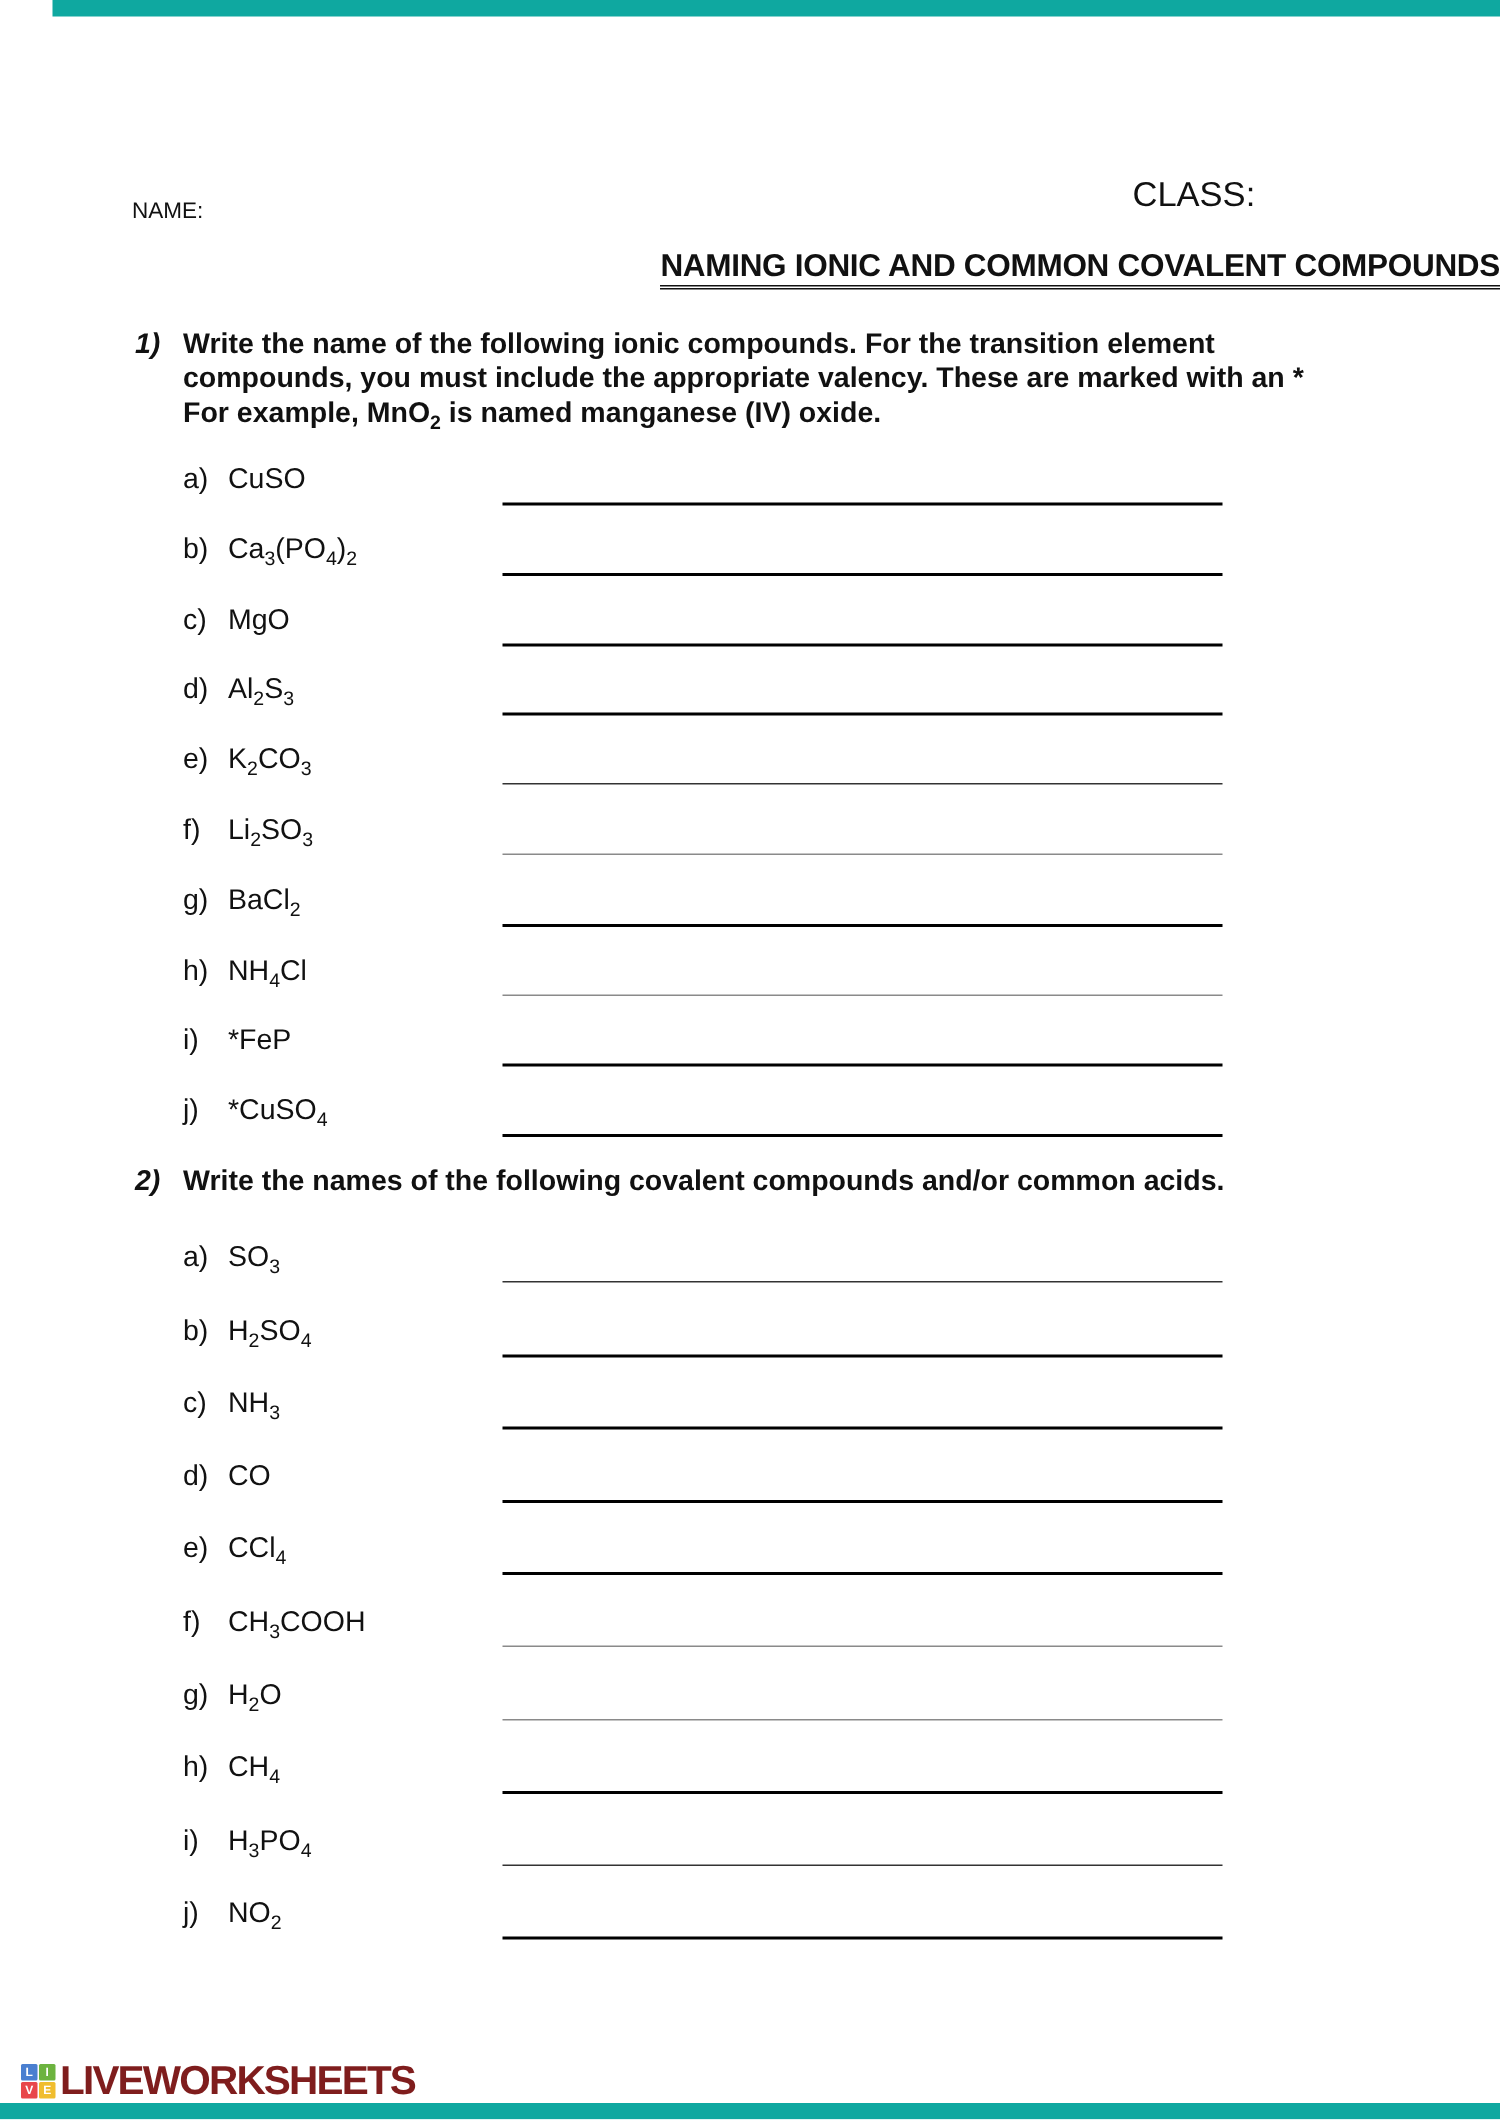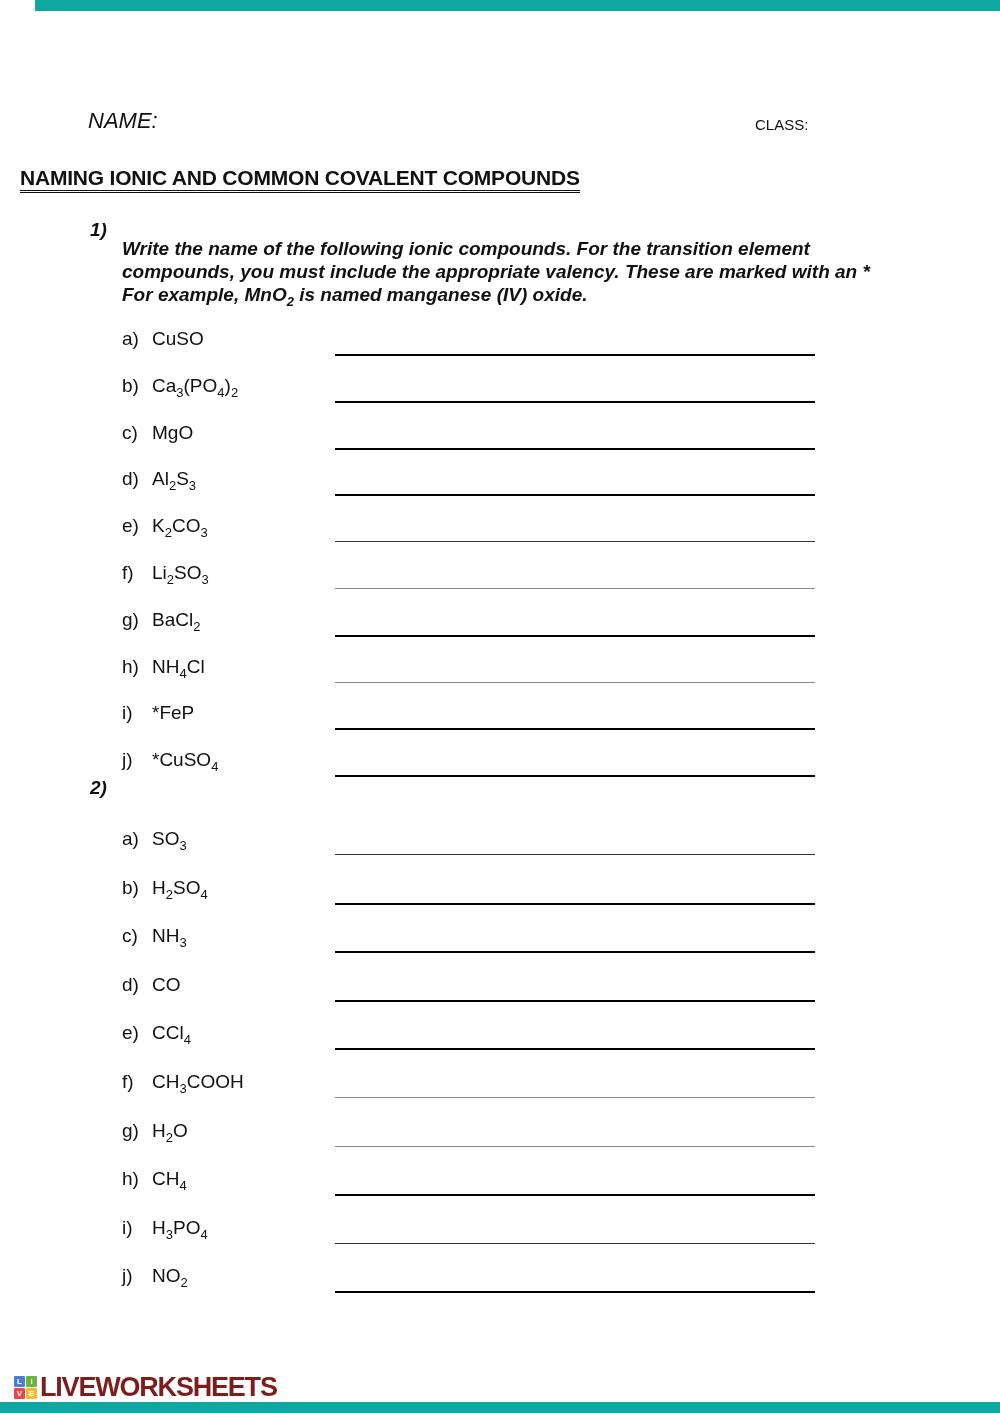--- a/index.html
+++ b/index.html
@@ -3,33 +3,33 @@
 <meta charset="utf-8">
 <style>
   html,body{margin:0;padding:0;background:#fff;}
   .page{
     position:relative;width:1000px;height:1413px;background:#ffffff;
     font-family:"Liberation Sans","DejaVu Sans",sans-serif;color:#111;
     overflow:hidden;
   }
   .top-bar{position:absolute;top:0;left:35px;right:0;height:11px;}
   .bottom-bar{position:absolute;bottom:0;left:0;right:0;height:11px;}
-  .name-label{position:absolute;left:88px;top:108px;font-size:22px;font-style:italic;}
-  .class-label{position:absolute;left:755px;top:116px;font-size:15px;}
-  .title-wrap{position:absolute;top:166px;left:0;right:0;text-align:left;padding-left:20px;}
+  .name-label{position:absolute;left:88px;top:132px;font-size:15px;}
+  .class-label{position:absolute;left:755px;top:116px;font-size:23px;}
+  .title-wrap{position:absolute;top:166px;left:0;right:0;text-align:right;}
   .title{
     font-size:21px;font-weight:bold;letter-spacing:-0.2px;
     border-bottom:3px double #111;padding-bottom:1px;white-space:nowrap;
   }
   .question{position:absolute;left:90px;width:830px;}
   .q1{top:218px;}
   .q2{top:776px;}
   .q-head{display:flex;}
   .q-num{width:32px;flex:none;font-weight:bold;font-style:italic;font-size:19px;line-height:23px;}
-  .q-prompt{font-weight:bold;font-style:italic;font-size:19px;line-height:23px;max-width:760px;margin-top:19px;}
+  .q-prompt{font-weight:bold;font-size:19px;line-height:23px;max-width:760px;}
   .q1 .items{margin-top:22px;}
   .q2 .items{margin-top:29px;}
   .item-row{display:flex;align-items:flex-start;height:46.8px;margin-left:32px;}
   .q2 .item-row{height:48.6px;}
   .item-letter{width:30px;flex:none;font-size:19px;line-height:22px;}
   .item-formula{width:183px;flex:none;font-size:19px;line-height:22px;}
   sub{font-size:13px;line-height:0;}
   .blank{width:480px;flex:none;height:0;margin-top:26px;border-bottom:2px solid #000;}
   .blank.thin{border-bottom:1px solid #333;}
   .blank.gray{border-bottom:1px solid #8a8a8a;}
@@ -107,20 +107,21 @@
           <div class="item-row">
             <span class="item-letter">j)</span>
             <span class="item-formula">*CuSO<sub>4</sub></span>
             <div class="blank thick"></div>
           </div>
         </div>
       </div>
       <div class="question q2">
         <div class="q-head">
           <span class="q-num">2)</span>
+          <div class="q-prompt">Write the names of the following covalent compounds and/or common acids.</div>
         </div>
         <div class="items">
           <div class="item-row">
             <span class="item-letter">a)</span>
             <span class="item-formula">SO<sub>3</sub></span>
             <div class="blank thin"></div>
           </div>
           <div class="item-row">
             <span class="item-letter">b)</span>
             <span class="item-formula">H<sub>2</sub>SO<sub>4</sub></span>

